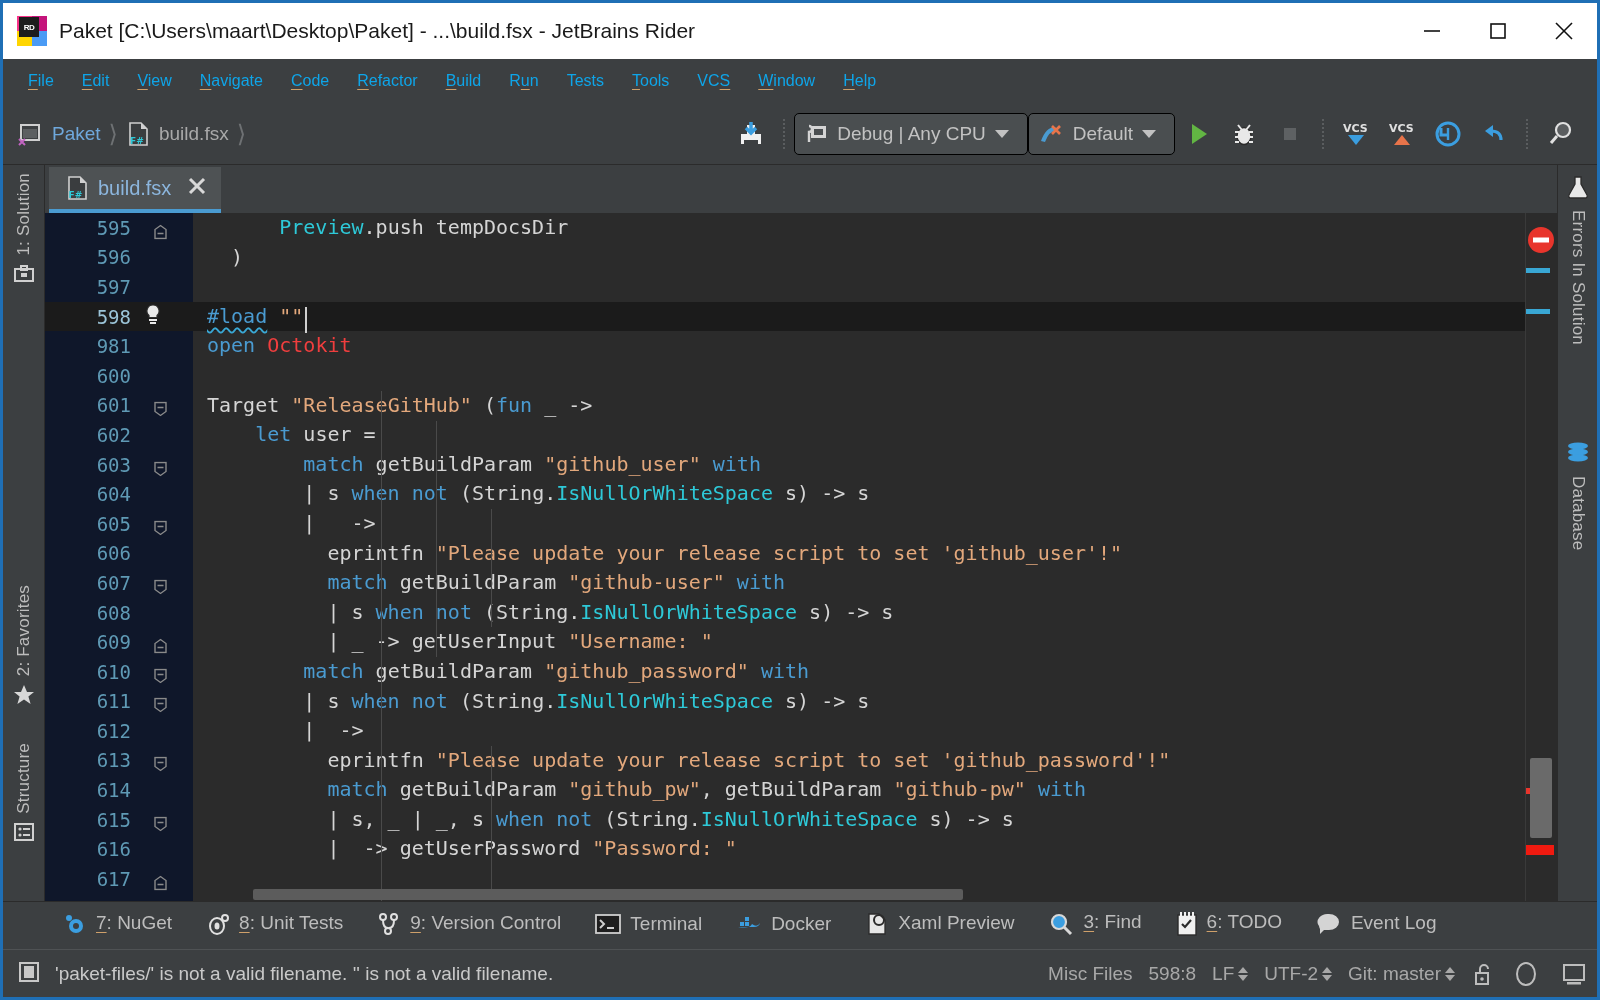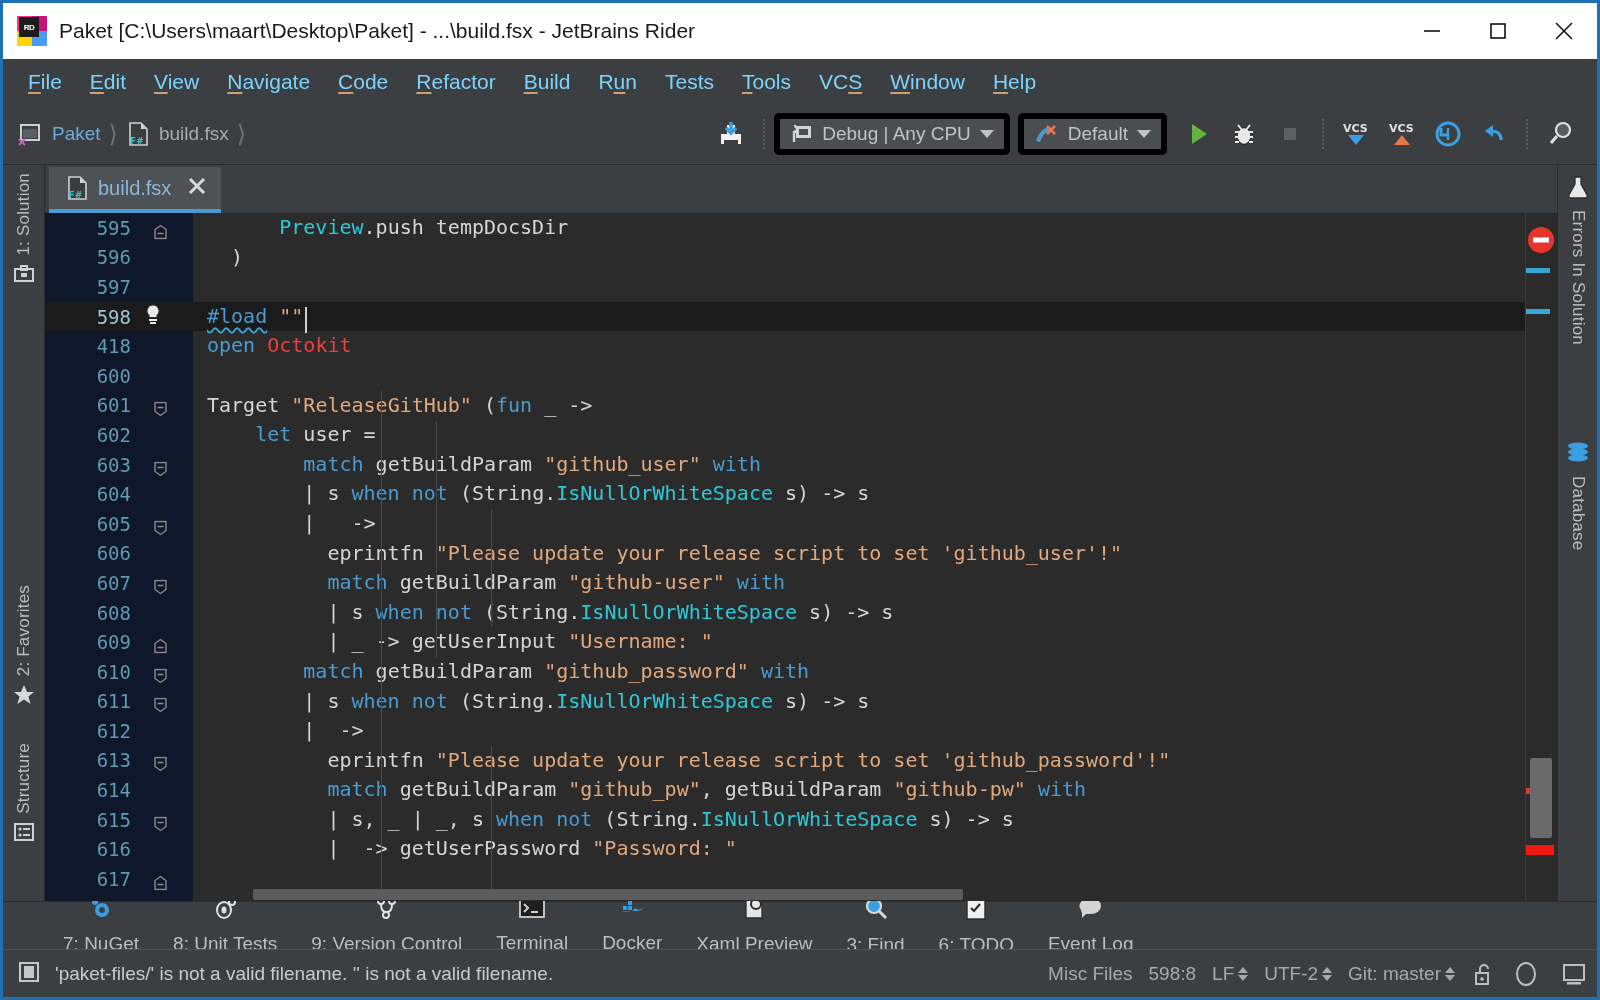--- a/index.html
+++ b/index.html
@@ -30,40 +30,40 @@
                        letter-spacing: -0.5px; }
   .title-text { font-size: 21px; color: #1a1a1a; white-space: nowrap; overflow: hidden; }
   .win-controls { display: flex; height: 56px; }
   .win-btn { width: 66px; height: 56px; display: flex; align-items: center;
              justify-content: center; }
   .win-btn svg { display: block; }
 
   
   .menubar { height: 44px; flex: 0 0 44px; background: #3c3f41; display: flex;
              align-items: center; padding-left: 12px; gap: 2px; }
-  .menu-item { font-size: 21px; color: #7dd3fc; padding: 4px 13px; white-space: nowrap;
+  .menu-item { font-size: 16px; color: #0ea5e9; padding: 4px 13px; white-space: nowrap;
                line-height: 1; }
   .mnem { text-decoration: underline; text-decoration-color: #cfa06a;
           text-underline-offset: 3px; }
 
   
   .toolbar { height: 62px; flex: 0 0 62px; background: #3c3f41; display: flex;
              align-items: center; padding: 0 14px; border-bottom: 1px solid #2b2b2b; }
   .crumbs { display: flex; align-items: center; }
   .crumb { display: flex; align-items: center; font-size: 19px; }
   .crumb-sep { color: #6e7173; font-size: 24px; margin: 0 8px; font-weight: 300; }
   .crumb-label { margin-left: 9px; }
   .crumb-proj { color: #6fa8dc; }
   .crumb-file { color: #a9a9a9; }
   .tb-spacer { flex: 1; }
   .tb-btn { width: 46px; height: 42px; display: flex; align-items: center;
             justify-content: center; }
   .tb-sep { width: 1px; height: 30px; border-left: 2px dotted #5a5d5f; margin: 0 9px; }
-  .combo { height: 42px; border: 6px solid #000000; border-radius: 5px; background: #4a4e50;
-           display: flex; align-items: center; padding: 0 10px 0 9px; gap: 9px; margin-right: 8px; }
+  .combo { height: 42px; border: 1px solid #000000; border-radius: 5px; background: #4a4e50;
+           display: flex; align-items: center; padding: 0 18px 0 9px; gap: 9px; margin-right: 0; }
   .combo-text { font-size: 19px; color: #c2c2c2; white-space: nowrap; }
   .caret-dn { width: 0; height: 0; border-left: 7px solid transparent;
               border-right: 7px solid transparent; border-top: 8px solid #c2c2c2; }
 
   
   .mid { flex: 1; display: flex; min-height: 0; background: #3c3f41; }
 
   
   .rail { width: 42px; flex: 0 0 42px; background: #3c3f41; position: relative;
           border-right: 1px solid #2b2b2b; }
@@ -125,21 +125,21 @@
   
   .rrail { width: 40px; flex: 0 0 40px; background: #3c3f41; position: relative;
            border-left: 1px solid #2b2b2b; }
   .rrail-item { position: absolute; left: 0; width: 40px; display: flex; flex-direction: column;
                 align-items: center; }
 
   
   .twbar { height: 48px; flex: 0 0 48px; background: #3c3f41; display: flex;
            align-items: center; padding-left: 60px; gap: 34px;
            border-top: 1px solid #2b2b2b; }
-  .tw { display: flex; align-items: center; gap: 9px; flex-direction: column; }
+  .tw { display: flex; align-items: flex-start; gap: 9px; }
   .tw-label { font-size: 19px; color: #bdbdbd; white-space: nowrap; }
 
   
   .status { height: 48px; flex: 0 0 48px; background: #3c3f41; display: flex;
             align-items: center; padding: 0 10px 0 14px; border-top: 1px solid #4f5254; }
   .st-msg { font-size: 19px; color: #c9c9c9; margin-left: 14px; white-space: nowrap; }
   .st-spacer { flex: 1; }
   .st-item { font-size: 19px; color: #a8a8a8; margin-left: 16px; display: flex;
              align-items: center; gap: 4px; white-space: nowrap; }
   .updown { display: inline-flex; flex-direction: column; gap: 2px; }
@@ -366,21 +366,21 @@
                   <path d="M6.5 1 L12 5 v9 h-11 V5 z" fill="none" stroke="#8a8a8a" stroke-width="1.4"></path>
                   <line x1="3.5" y1="9" x2="9.5" y2="9" stroke="#8a8a8a" stroke-width="1.4"></line>
                 </svg></span></div>
             <div class="gl">596</div>
             <div class="gl">597</div>
             <div class="gl cur">598<span class="bulb"><svg width="20" height="22" viewBox="0 0 20 22">
                   <path d="M10 1 a6 6 0 0 1 4 10.5 v2 h-8 v-2 A6 6 0 0 1 10 1 z" fill="#e9e9e9" stroke="#2b2b2b" stroke-width="1.2"></path>
                   <rect x="6" y="15" width="8" height="2" fill="#e9e9e9"></rect>
                   <rect x="7" y="18" width="6" height="2" fill="#e9e9e9"></rect>
                 </svg></span></div>
-            <div class="gl">418</div>
+            <div class="gl">981</div>
             <div class="gl">600</div>
             <div class="gl">601<span class="fold"><svg width="13" height="15" viewBox="0 0 13 15">
                   <path d="M1 1 h11 v9 l-5.5 4 L1 10 z" fill="none" stroke="#8a8a8a" stroke-width="1.4"></path>
                   <line x1="3.5" y1="6" x2="9.5" y2="6" stroke="#8a8a8a" stroke-width="1.4"></line>
                 </svg></span></div>
             <div class="gl">602</div>
             <div class="gl">603<span class="fold"><svg width="13" height="15" viewBox="0 0 13 15">
                   <path d="M1 1 h11 v9 l-5.5 4 L1 10 z" fill="none" stroke="#8a8a8a" stroke-width="1.4"></path>
                   <line x1="3.5" y1="6" x2="9.5" y2="6" stroke="#8a8a8a" stroke-width="1.4"></line>
                 </svg></span></div>

